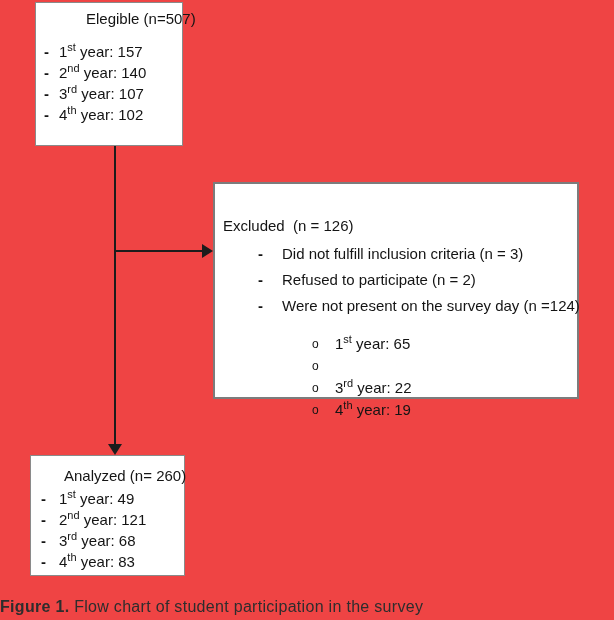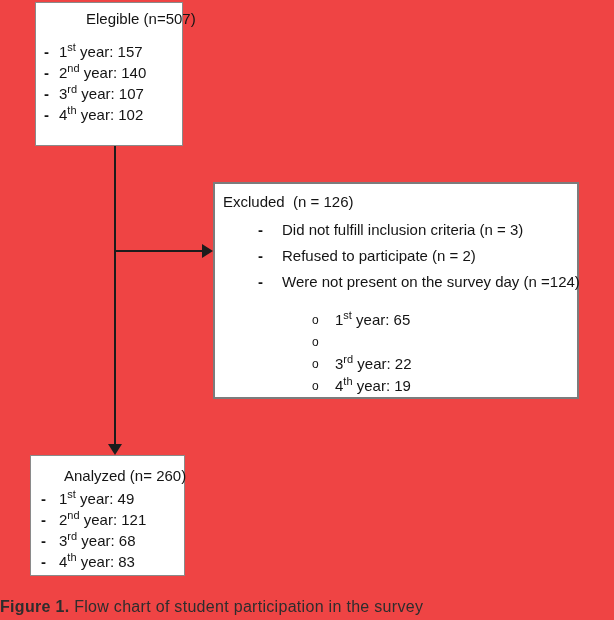--- a/index.html
+++ b/index.html
@@ -36,21 +36,21 @@
     width: 155px; height: 121px;
     border: 1px solid #8a8a8a;
   }
   .t { white-space: pre; }
   .box-title {
     font-size: 15px;
     line-height: 19px;
     white-space: pre;
   }
   #eligible-box .box-title { padding: 6px 0 0 50px; }
-  #excluded-box .box-title { padding: 8px 0 0 8px; }
+  #excluded-box .box-title { padding: 8px 0 0 8px; margin-top: 24px; }
   #analyzed-box .box-title { padding: 10px 0 0 33px; }
 
   .year-list { margin-top: 13px; }
   #analyzed-box .year-list { margin-top: 3px; }
   .year-row {
     display: flex;
     font-size: 15px;
     line-height: 21px;
   }
   #eligible-box .year-row { padding-left: 8px; }

